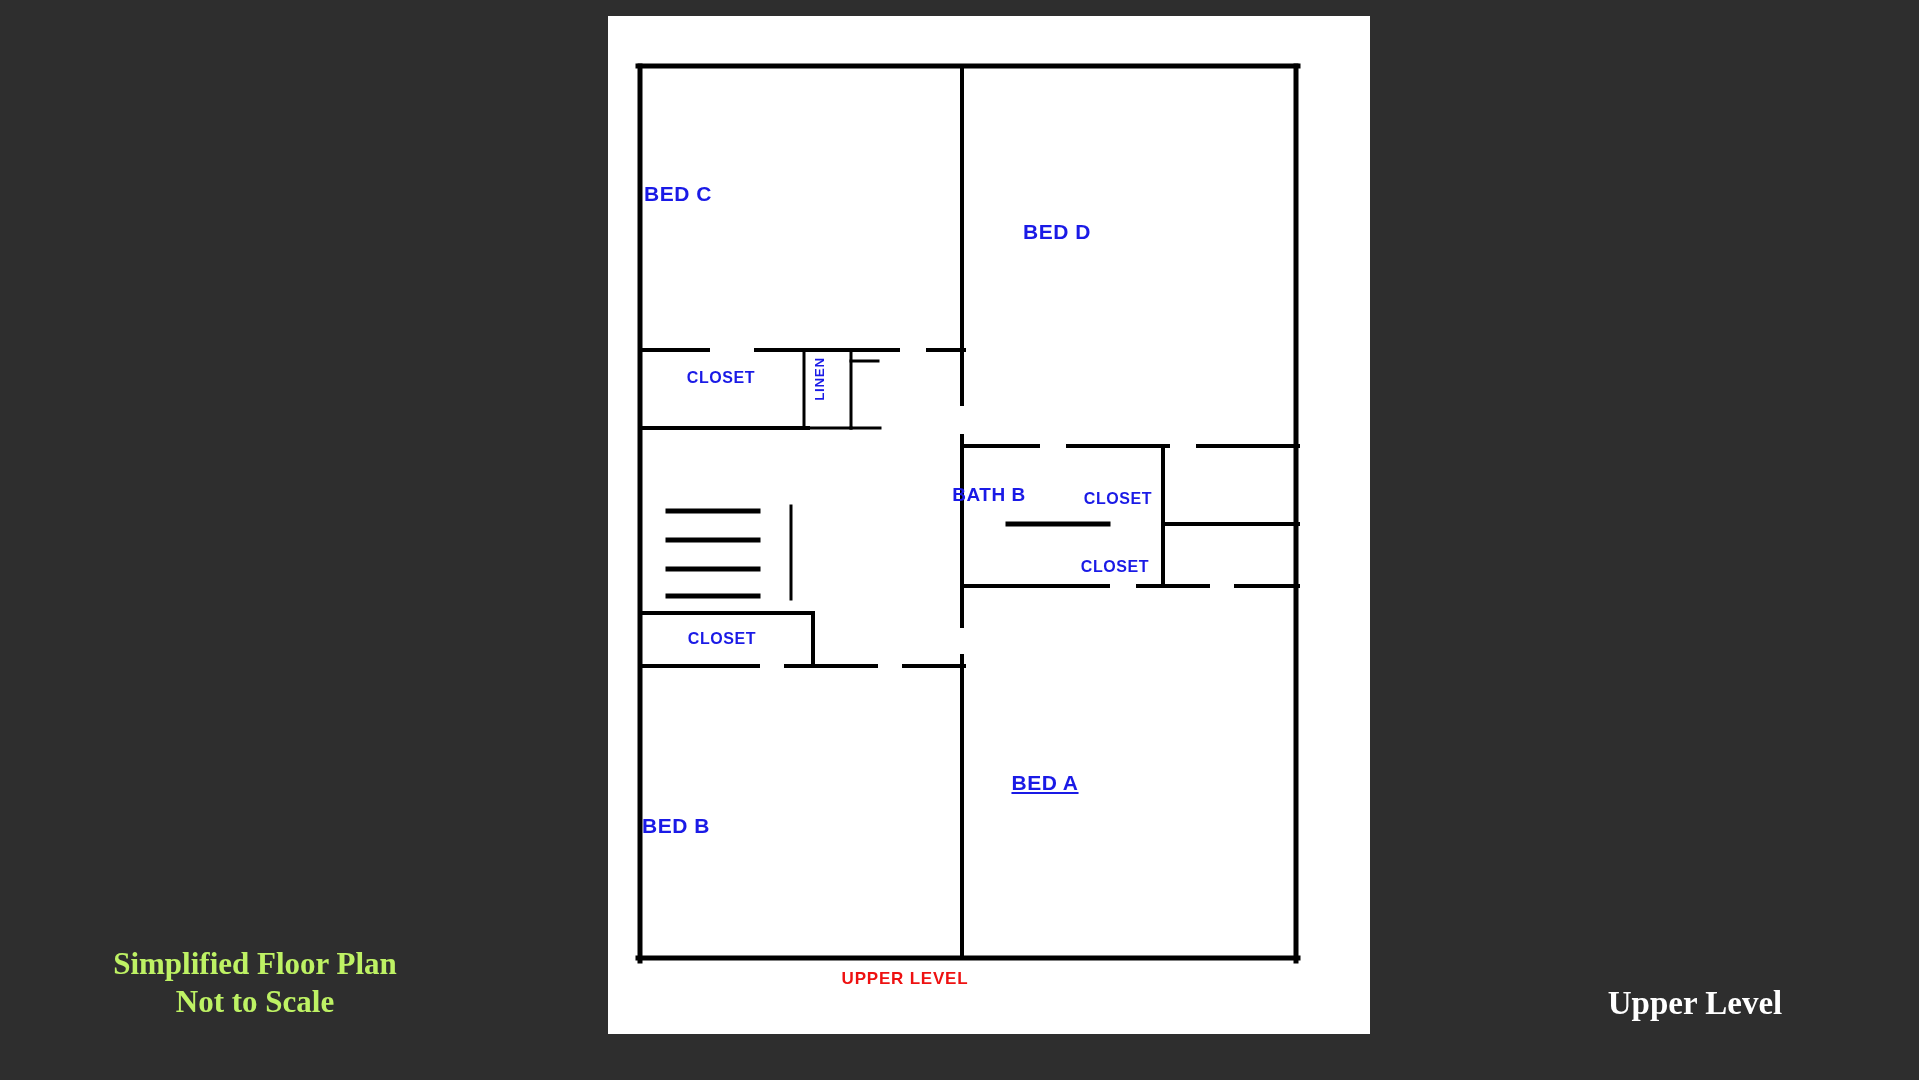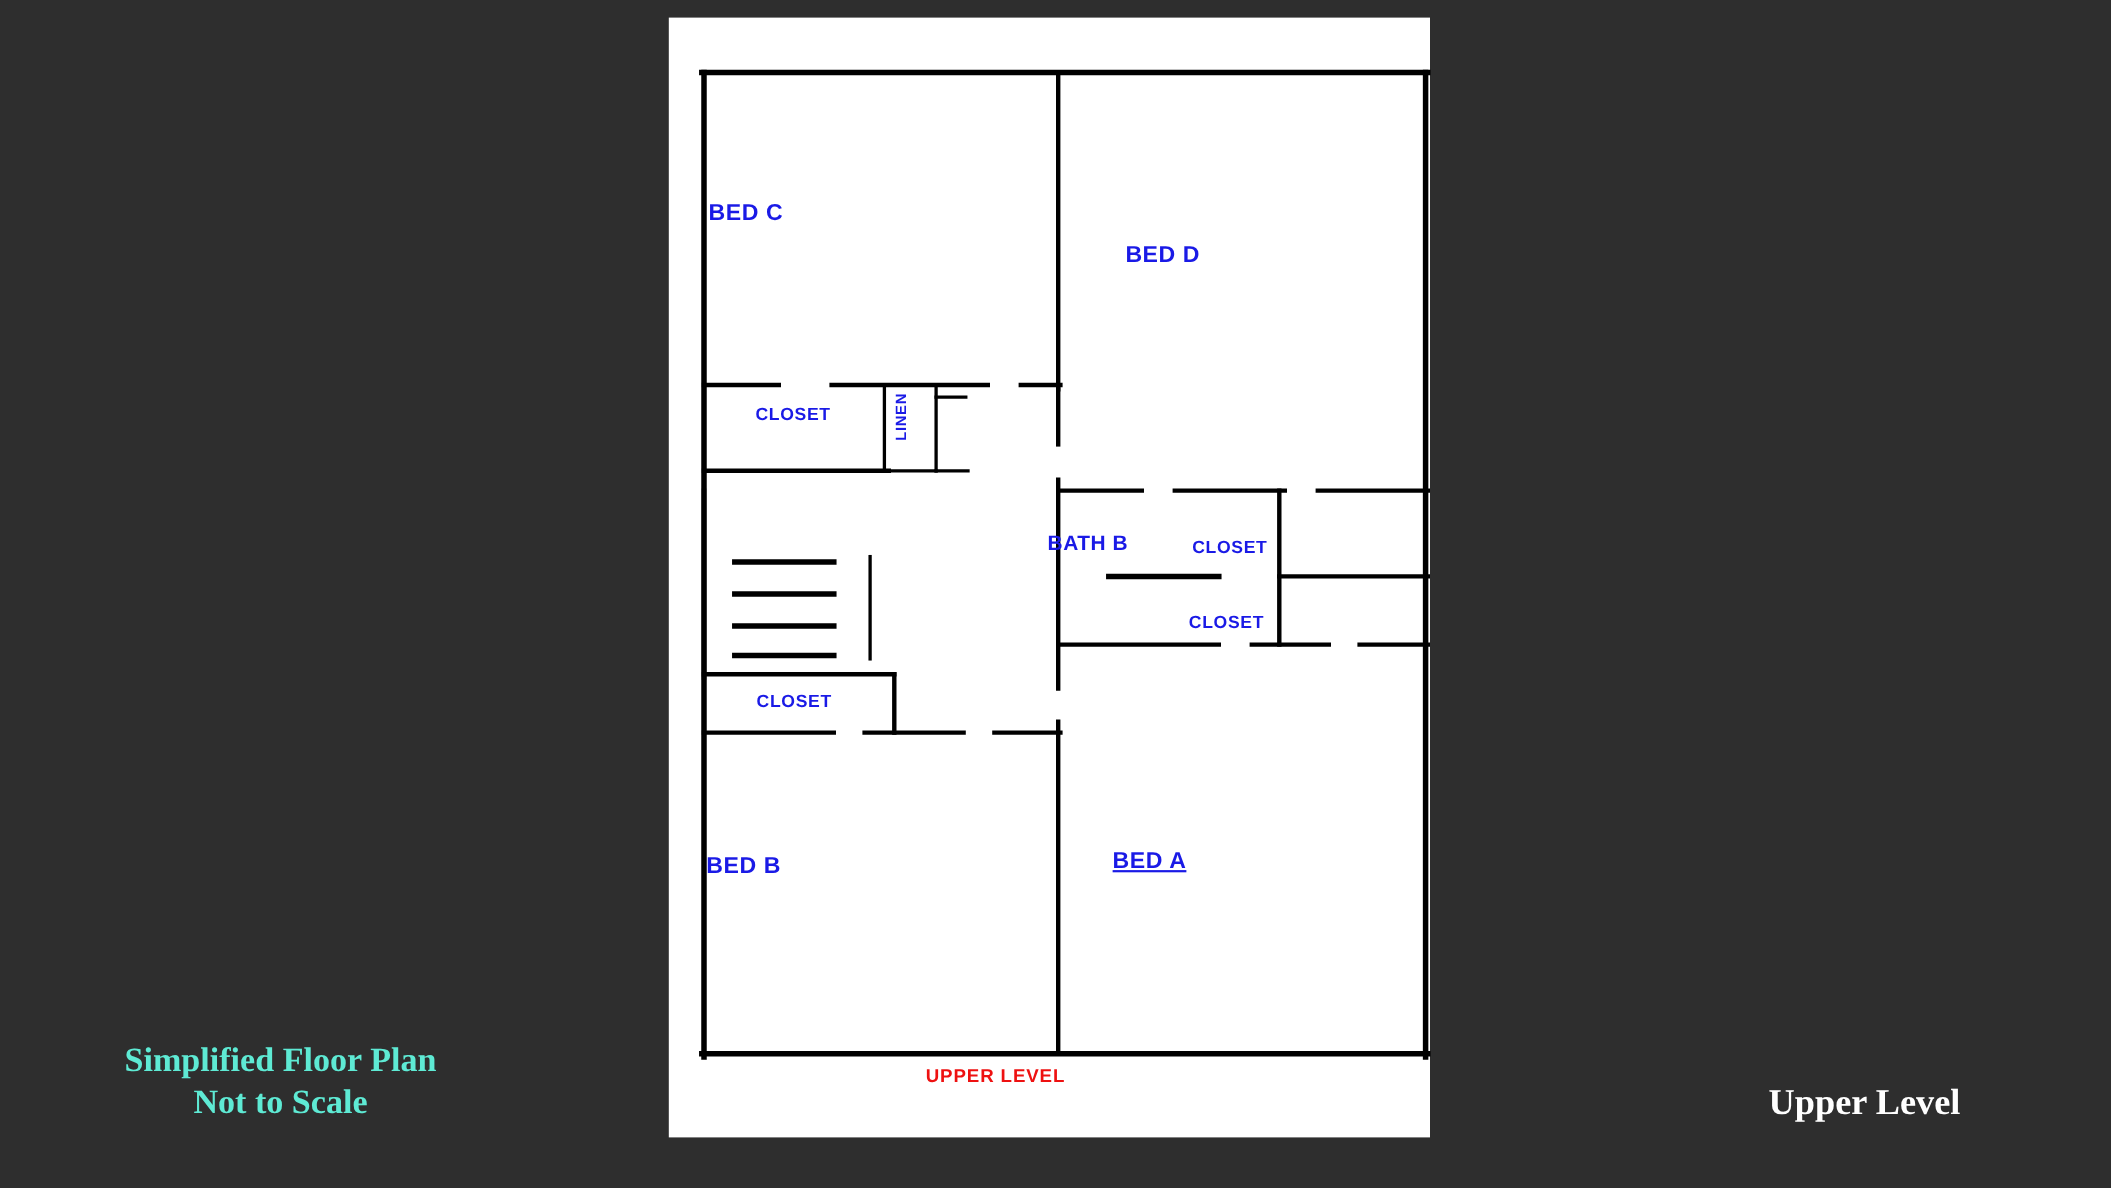--- a/index.html
+++ b/index.html
@@ -21,21 +21,21 @@
     background: #2e2e2e;
   }
 
   
   #left-caption {
     position: absolute;
     left: 60px;
     top: 945px;
     width: 390px;
     text-align: center;
-    color: #5eead4;
+    color: #bef264;
     font-family: "Liberation Serif", serif;
     font-weight: bold;
     font-size: 31px;
     line-height: 1.22;
   }
   #left-caption .l2 { display: block; }
 
   
   #right-caption {
     position: absolute;
@@ -47,21 +47,21 @@
     font-family: "Liberation Serif", serif;
     font-weight: bold;
     font-size: 33px;
   }
 
   
   #plan-panel {
     position: absolute;
     left: 608px;
     top: 16px;
-    width: 692px;
+    width: 762px;
     height: 1018px;
     background: #ffffff;
   }
 
   #plan-svg {
     position: absolute;
     left: 0;
     top: 0;
   }
 
@@ -152,21 +152,21 @@
 
         <line x1="354" y1="570" x2="500" y2="570" stroke-width="4"></line>
         <line x1="530" y1="570" x2="600" y2="570" stroke-width="4"></line>
         <line x1="628" y1="570" x2="690" y2="570" stroke-width="4"></line>
 
       </g>
     </svg>
 
     <div class="plan-label lbl-room" style="left:70px;  top:178px;">BED C</div>
     <div class="plan-label lbl-room" style="left:449px; top:216px;">BED D</div>
-    <div class="plan-label lbl-room" style="left:68px;  top:772px;">BED B</div>
+    <div class="plan-label lbl-room" style="left:68px;  top:810px;">BED B</div>
     <div class="plan-label lbl-room" style="left:437px; top:767px;text-decoration:underline;">BED A</div>
     <div class="plan-label lbl-bath" style="left:381px; top:479px;text-align:center;">BATH B</div>
 
     <div class="plan-label lbl-small" style="left:113px; top:362px;">CLOSET</div>
     <div class="plan-label lbl-small" style="left:114px; top:623px;">CLOSET</div>
     <div class="plan-label lbl-small" style="left:510px; top:483px;">CLOSET</div>
     <div class="plan-label lbl-small" style="left:507px; top:551px;">CLOSET</div>
 
     <div class="plan-label lbl-vert" style="left:211px; top:363px;">LINEN</div>
 

